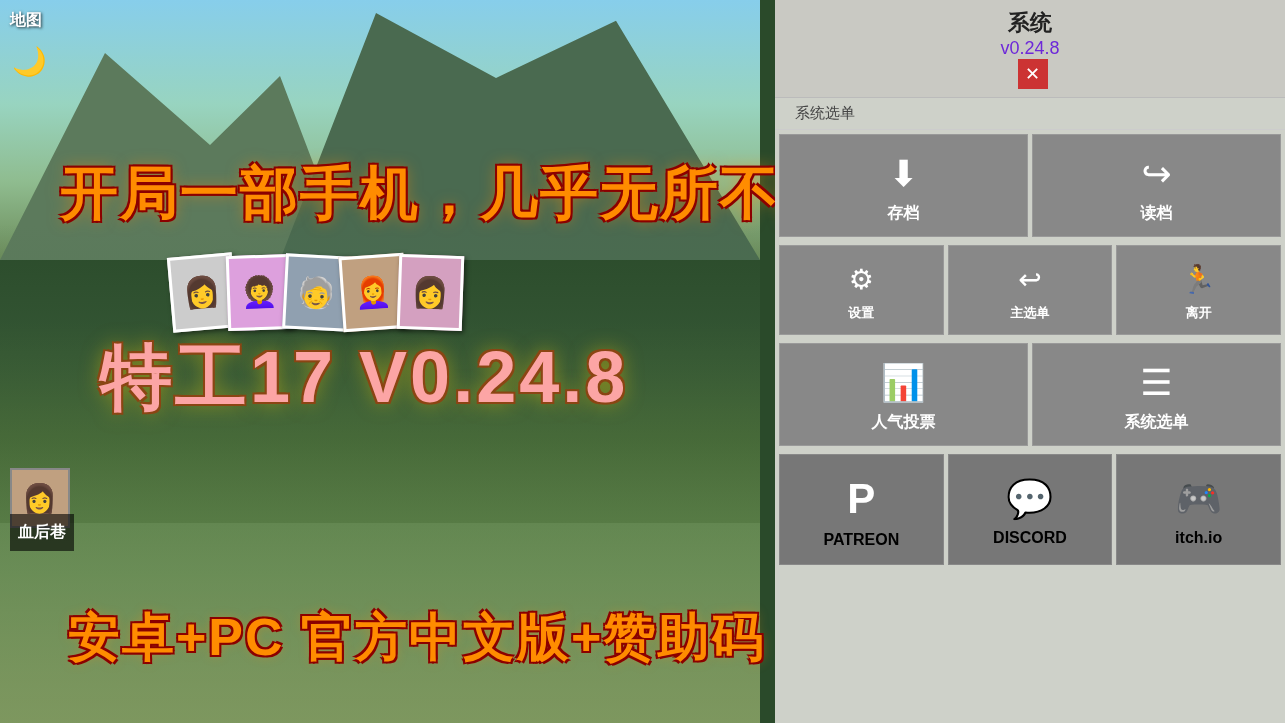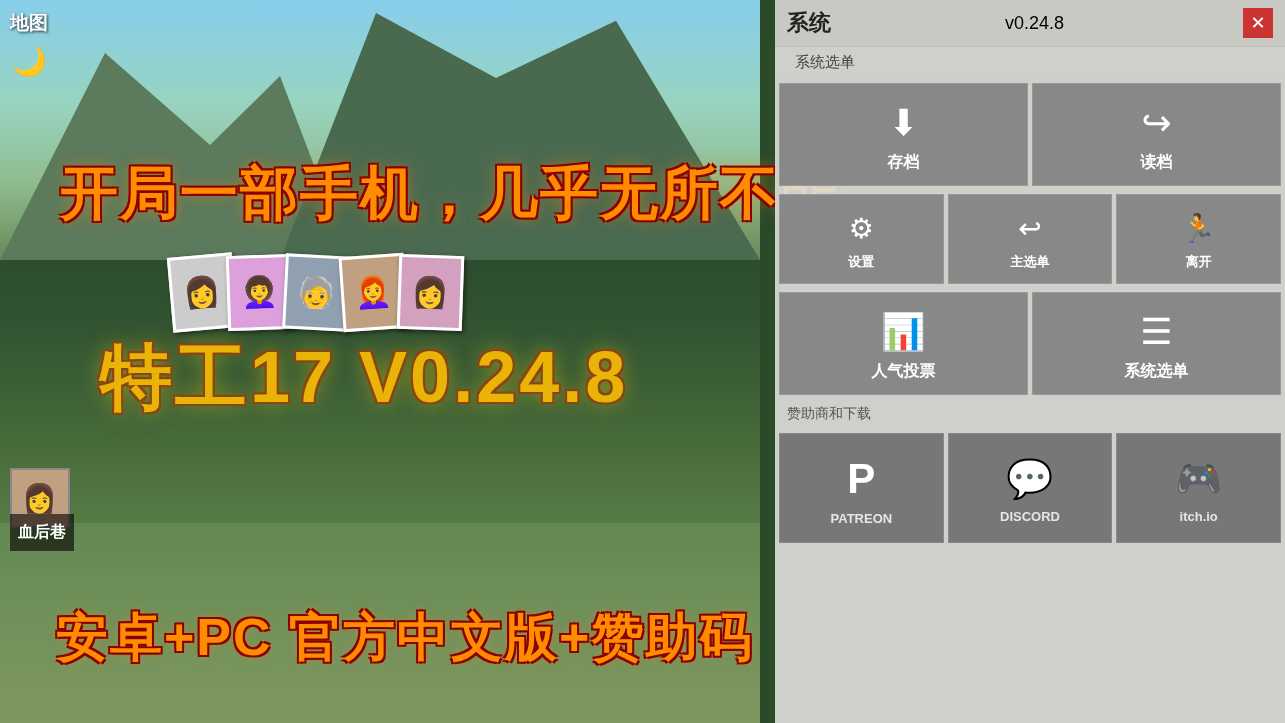--- a/index.html
+++ b/index.html
@@ -27,21 +27,21 @@
         rgba(120,150,90,0.7) 100%
       );
     }
 
     
     .map-label {
       position: absolute;
       top: 10px;
       left: 10px;
       color: white;
-      font-size: 19px;
+      font-size: 16px;
       font-weight: bold;
       text-shadow: 1px 1px 3px rgba(0,0,0,0.8);
     }
 
     
     .moon-icon {
       position: absolute;
       top: 45px;
       left: 12px;
       font-size: 28px;
@@ -65,36 +65,36 @@
       z-index: 10;
     }
 
     
     .sub-title {
       position: absolute;
       top: 330px;
       left: 100px;
       font-size: 72px;
       font-weight: 900;
-      color: #eab308;
+      color: #fca5a5;
       text-shadow:
         -2px -2px 0 #8B4513,
         2px -2px 0 #8B4513,
         -2px 2px 0 #8B4513,
         2px 2px 0 #8B4513,
         0 0 20px rgba(255,215,0,0.5);
       letter-spacing: 3px;
       z-index: 10;
     }
 
     
     .bottom-title {
       position: absolute;
       bottom: 50px;
-      left: 56px;
+      left: 68px;
       font-size: 52px;
       font-weight: 900;
       color: #FF8C00;
       text-shadow:
         -2px -2px 0 #8B0000,
         2px -2px 0 #8B0000,
         -2px 2px 0 #8B0000,
         2px 2px 0 #8B0000,
         0 0 12px rgba(255,140,0,0.4);
       letter-spacing: 2px;
@@ -175,31 +175,32 @@
     }
 
     
     .panel-header {
       display: flex;
       align-items: center;
       justify-content: space-between;
       padding: 8px 12px;
       border-bottom: 1px solid #bbb;
       background: rgba(200,200,195,0.95);
+      flex-direction: column;
     }
 
     .panel-title {
       font-size: 22px;
       font-weight: bold;
       color: #222;
     }
 
     .panel-version {
       font-size: 18px;
-      color: #000000;
+      color: #6d28d9;
     }
 
     .panel-close-btn {
       width: 30px;
       height: 30px;
       background: #cc3333;
       color: white;
       display: flex;
       align-items: center;
       justify-content: center;
@@ -292,22 +293,22 @@
       border: 1px solid #888;
     }
 
     .support-btn-icon {
       font-size: 38px;
       color: white;
       margin-bottom: 8px;
     }
 
     .support-btn-label {
-      font-size: 13px;
-      color: #e5e5e5;
+      font-size: 16px;
+      color: #000000;
       font-weight: bold;
     }
 
     .sky-bg {
       position: absolute;
       top: 0;
       left: 0;
       width: 760px;
       height: 260px;
       background: linear-gradient(to bottom, #87CEEB 0%, #98D4C0 40%, #8FBC8F 70%, #6B8B5A 100%);
@@ -434,21 +435,20 @@
     <div class="menu-btn">
       <div class="menu-btn-icon">📊</div>
       <div class="menu-btn-label">人气投票</div>
     </div>
     <div class="menu-btn">
       <div class="menu-btn-icon">☰</div>
       <div class="menu-btn-label">系统选单</div>
     </div>
   </div>
 
-  <div class="support-section-label">赞助商和下载</div>
 
   <div class="support-grid">
     <div class="support-btn">
       <div class="support-btn-icon" style="font-size:42px;font-weight:bold;color:white;">P</div>
       <div class="support-btn-label">PATREON</div>
     </div>
     <div class="support-btn">
       <div class="support-btn-icon">💬</div>
       <div class="support-btn-label">DISCORD</div>
     </div>

